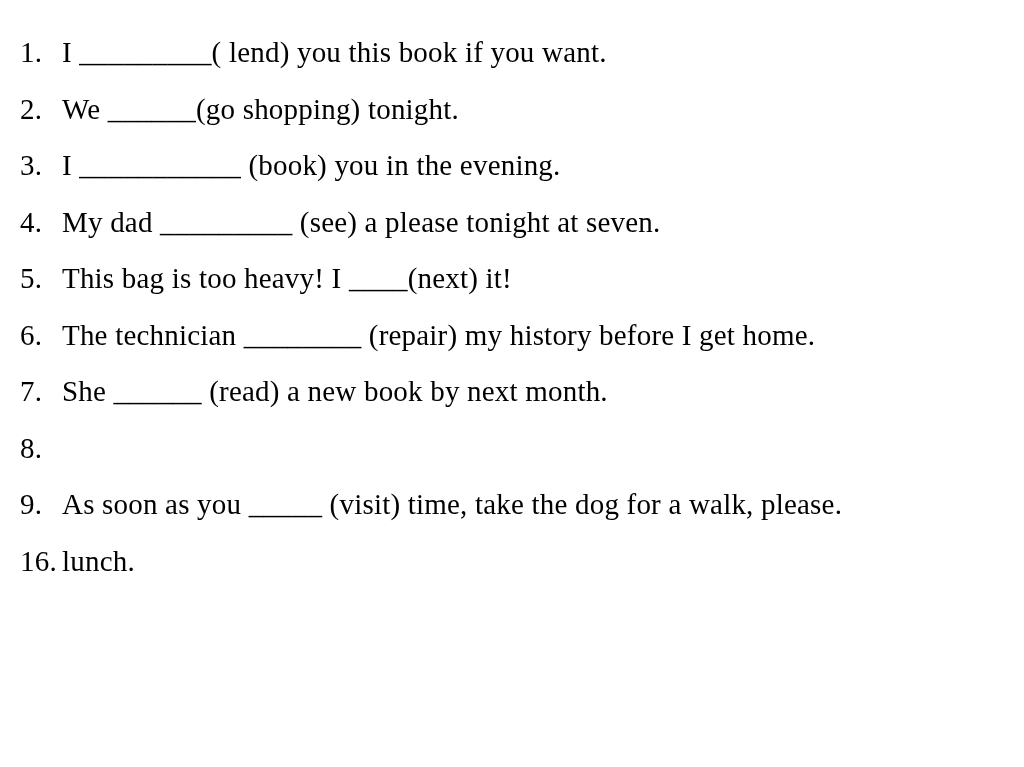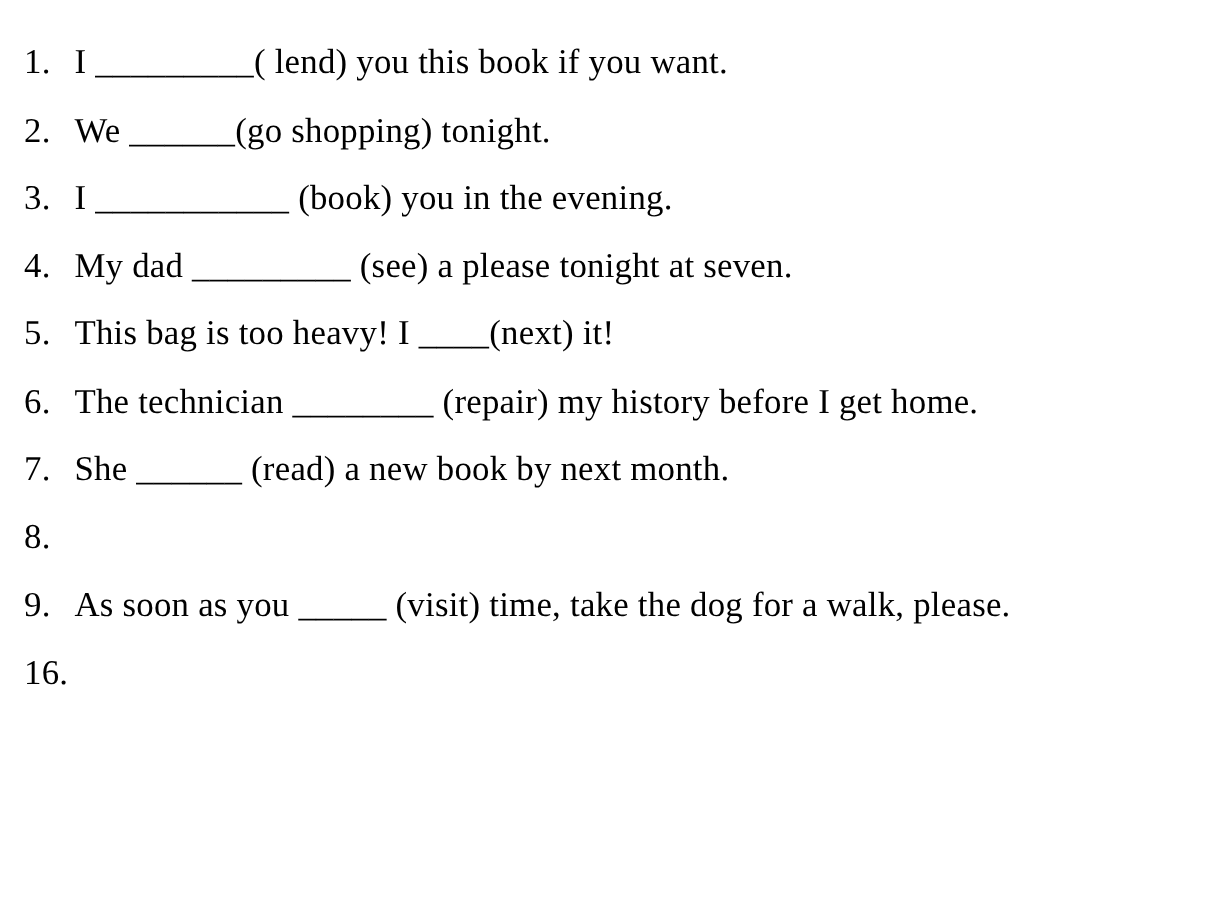--- a/index.html
+++ b/index.html
@@ -116,16 +116,17 @@
     <span class="num">9.</span>
     <span class="body">
       <span class="line1">As soon as you _____ (visit) time, take the dog for a walk, please.</span>
       <span class="line2"></span>
     </span>
   </div>
 
   <div class="item">
     <span class="num">16.</span>
     <span class="body">
+      <span class="line2">lunch.</span>
     </span>
   </div>
 </div>
 </div>
 
 </body></html>

